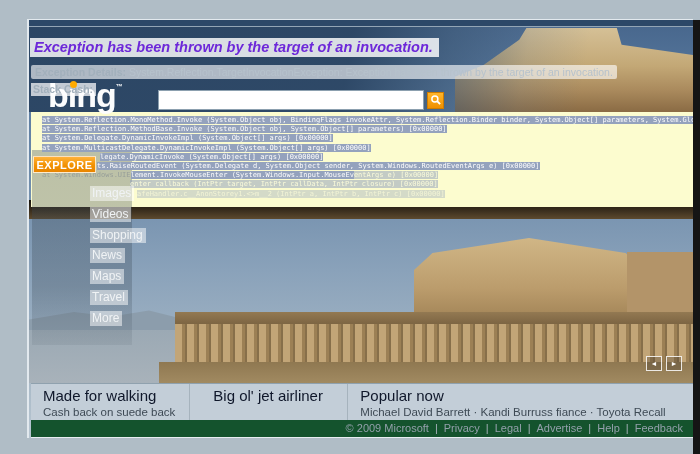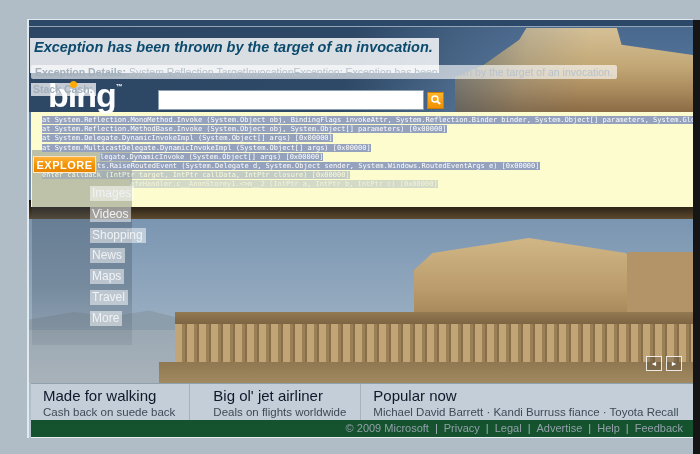--- a/index.html
+++ b/index.html
@@ -33,22 +33,22 @@
   .ground { position:absolute; left:130px; top:342px; width:534px; height:21px;
          background:linear-gradient(180deg,#8f7851,#a18a61); }
 
   
   .header-overlay { position:absolute; left:0; top:0; width:100%; height:92px;
          background:linear-gradient(100deg, rgba(43,69,99,0.97) 0%, rgba(43,69,99,0.93) 48%,
                     rgba(61,88,117,0.55) 63%, rgba(90,115,142,0.18) 74%, rgba(0,0,0,0) 83%); }
   .topbar { position:absolute; left:0; top:0; width:100%; height:7px; background:#2c4868;
          border-bottom:1px solid #93a5b5; }
   .err-heading { position:absolute; left:1px; top:18px; display:inline-block; white-space:nowrap;
-         background:rgba(255,255,255,0.82); padding:1px 6px 18px 4px;
-         font-size:14.5px; font-weight:bold; font-style:italic; color:#0c4a6e; }
+         background:rgba(255,255,255,0.82); padding:1px 6px 2px 4px;
+         font-size:14.5px; font-weight:bold; font-style:italic; color:#6d28d9; }
   .err-details { position:absolute; left:2px; top:45px; white-space:nowrap;
          background:rgba(255,255,255,0.62); border-radius:2px; padding:1px 4px;
          font-size:10.5px; color:#b6c2cc; }
   .err-details b { color:#a2b0bc; }
   .stack-label { position:absolute; left:2px; top:63px; background:rgba(255,255,255,0.72);
          padding:0 3px 1px 2px; font-size:10.5px; font-weight:bold; color:#a2b0bc; z-index:4; }
 
   
   .logo { position:absolute; left:19px; top:58px; z-index:3; color:#fbfcfd;
           font-size:34px; font-weight:bold; letter-spacing:-1px; line-height:1; }
@@ -150,20 +150,21 @@
 
     <div class="yellow-panel"></div>
     <div class="sidebar-strip"></div>
     <div class="stack-trace" id="stack-trace">
         <div class="stack-line"><span class="seg-hl">at System.Reflection.MonoMethod.Invoke (System.Object obj, BindingFlags invokeAttr, System.Reflection.Binder binder, System.Object[] parameters, System.Glob</span></div>
         <div class="stack-line"><span class="seg-hl">at System.Reflection.MethodBase.Invoke (System.Object obj, System.Object[] parameters) [0x00000]</span></div>
         <div class="stack-line"><span class="seg-hl">at System.Delegate.DynamicInvokeImpl (System.Object[] args) [0x00000]</span></div>
         <div class="stack-line"><span class="seg-hl">at System.MulticastDelegate.DynamicInvokeImpl (System.Object[] args) [0x00000]</span></div>
         <div class="stack-line"><span class="seg-hl">legate.DynamicInvoke (System.Object[] args) [0x00000]</span></div>
         <div class="stack-line"><span class="seg-hl">ts.RaiseRoutedEvent (System.Delegate d, System.Object sender, System.Windows.RoutedEventArgs e) [0x00000]</span></div>
+        <div class="stack-line"><span class="seg-faint">at System.Windows.UIE</span><span class="seg-hl">lement.InvokeMouseEnter (System.Windows.Input.MouseEv</span><span class="seg-fainthl">entArgs e) [0x00000]</span></div>
         <div class="stack-line"><span class="seg-fainthl">enter callback (IntPtr target, IntPtr callData, IntPtr closure) [0x00000]</span></div>
         <div class="stack-line"><span class="seg-fainthl2">afeHandler.c__AnonStorey1.&lt;&gt;m__2 (IntPtr a, IntPtr b, IntPtr c) [0x00000]</span></div>
       </div>
 
     <div class="explore-btn">EXPLORE</div>
     <div class="menu" id="menu">
         <div class="menu-row"><span class="menu-item">Images</span></div>
         <div class="menu-row"><span class="menu-item">Videos</span></div>
         <div class="menu-row"><span class="menu-item">Shopping</span></div>
         <div class="menu-row"><span class="menu-item">News</span></div>
@@ -175,21 +176,20 @@
     <div class="nav-arrow nav-prev">◄</div>
     <div class="nav-arrow nav-next">►</div>
 
     <div class="bottom-bar" id="bottom-bar">
         <div class="bb-section">
           <span class="bb-title">Made for walking</span>
           <span class="bb-sub">Cash back on suede back</span>
         </div>
         <div class="bb-section">
           <span class="bb-title">Big ol' jet airliner</span>
-          <span class="bb-sub">Deals on flights worldwide</span>
         </div>
         <div class="bb-section">
           <span class="bb-title">Popular now</span>
           <span class="bb-sub">Michael David Barrett · Kandi Burruss fiance · Toyota Recall</span>
         </div>
       </div>
 
     <div class="footer" id="footer"><span>© 2009 Microsoft</span><span class="sep">|</span><span class="lnk">Privacy</span><span class="sep">|</span><span class="lnk">Legal</span><span class="sep">|</span><span class="lnk">Advertise</span><span class="sep">|</span><span class="lnk">Help</span><span class="sep">|</span><span class="lnk">Feedback</span></div>
   </div>
 

